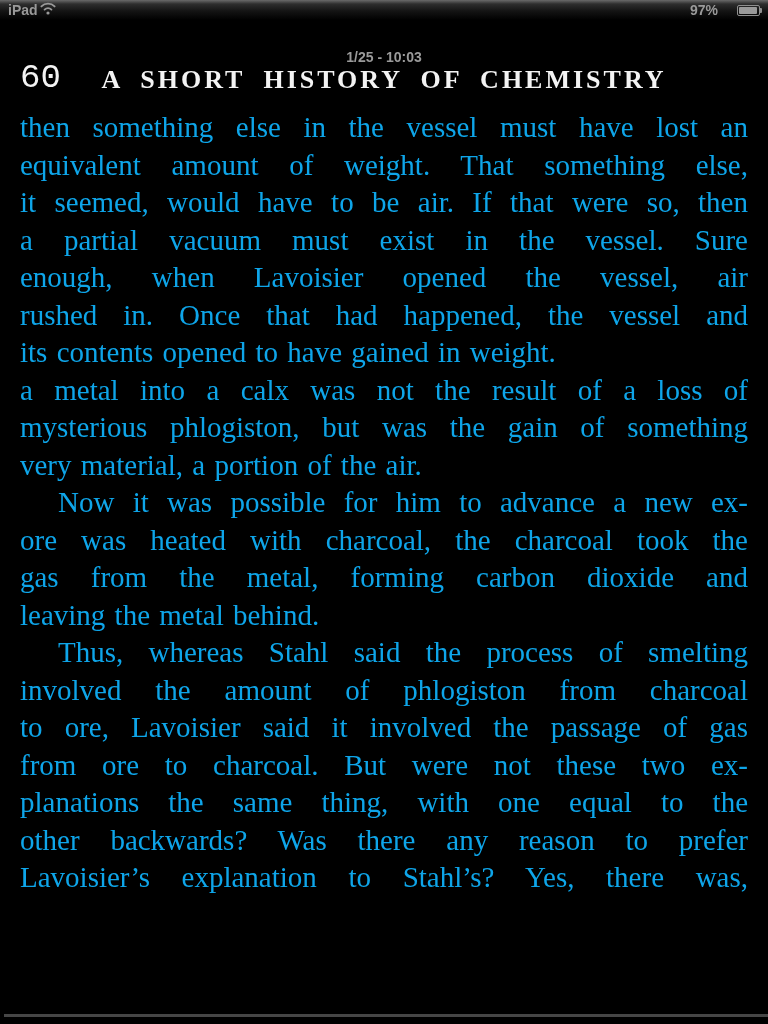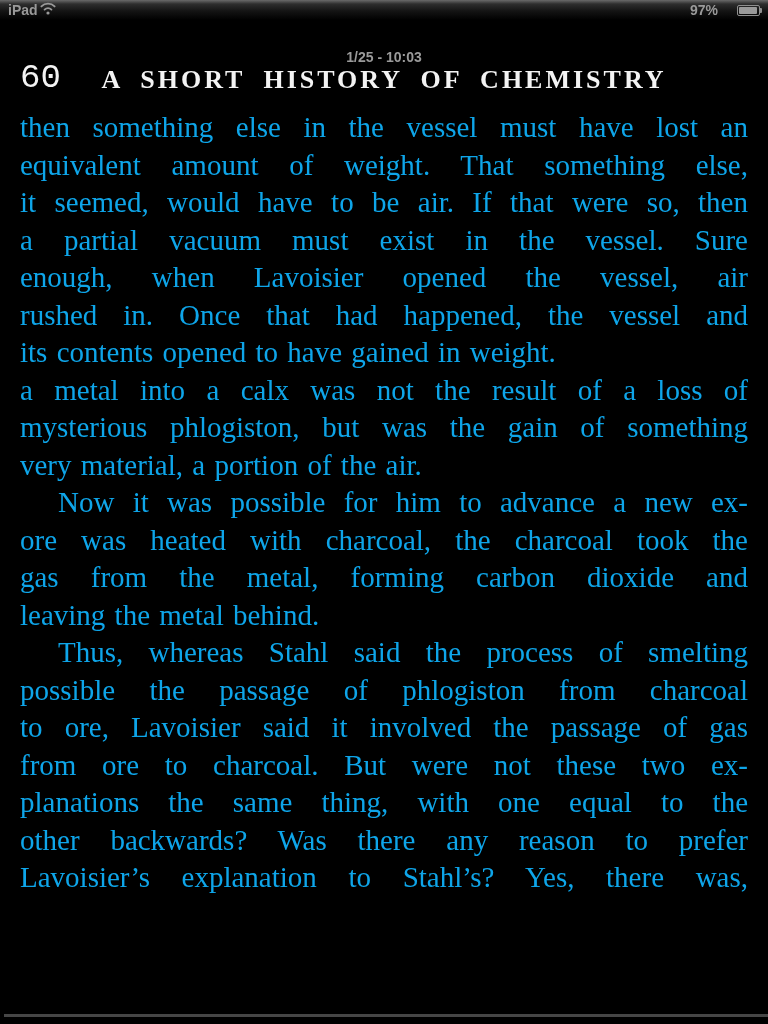--- a/index.html
+++ b/index.html
@@ -158,21 +158,21 @@
         <div class="line">rushed in. Once that had happened, the vessel and</div>
         <div class="line endp">its contents opened to have gained in weight.</div>
         <div class="line">a metal into a calx was not the result of a loss of</div>
         <div class="line">mysterious phlogiston, but was the gain of something</div>
         <div class="line endp">very material, a portion of the air.</div>
         <div class="line indent">Now it was possible for him to advance a new ex-</div>
         <div class="line">ore was heated with charcoal, the charcoal took the</div>
         <div class="line">gas from the metal, forming carbon dioxide and</div>
         <div class="line endp">leaving the metal behind.</div>
         <div class="line indent">Thus, whereas Stahl said the process of smelting</div>
-        <div class="line">possible the passage of phlogiston from charcoal</div>
+        <div class="line">involved the amount of phlogiston from charcoal</div>
         <div class="line">to ore, Lavoisier said it involved the passage of gas</div>
         <div class="line">from ore to charcoal. But were not these two ex-</div>
         <div class="line">planations the same thing, with one equal to the</div>
         <div class="line">other backwards? Was there any reason to prefer</div>
         <div class="line">Lavoisier’s explanation to Stahl’s? Yes, there was,</div>
       </div>
 
     <div class="page-edge-line"></div>
   </div>
 

